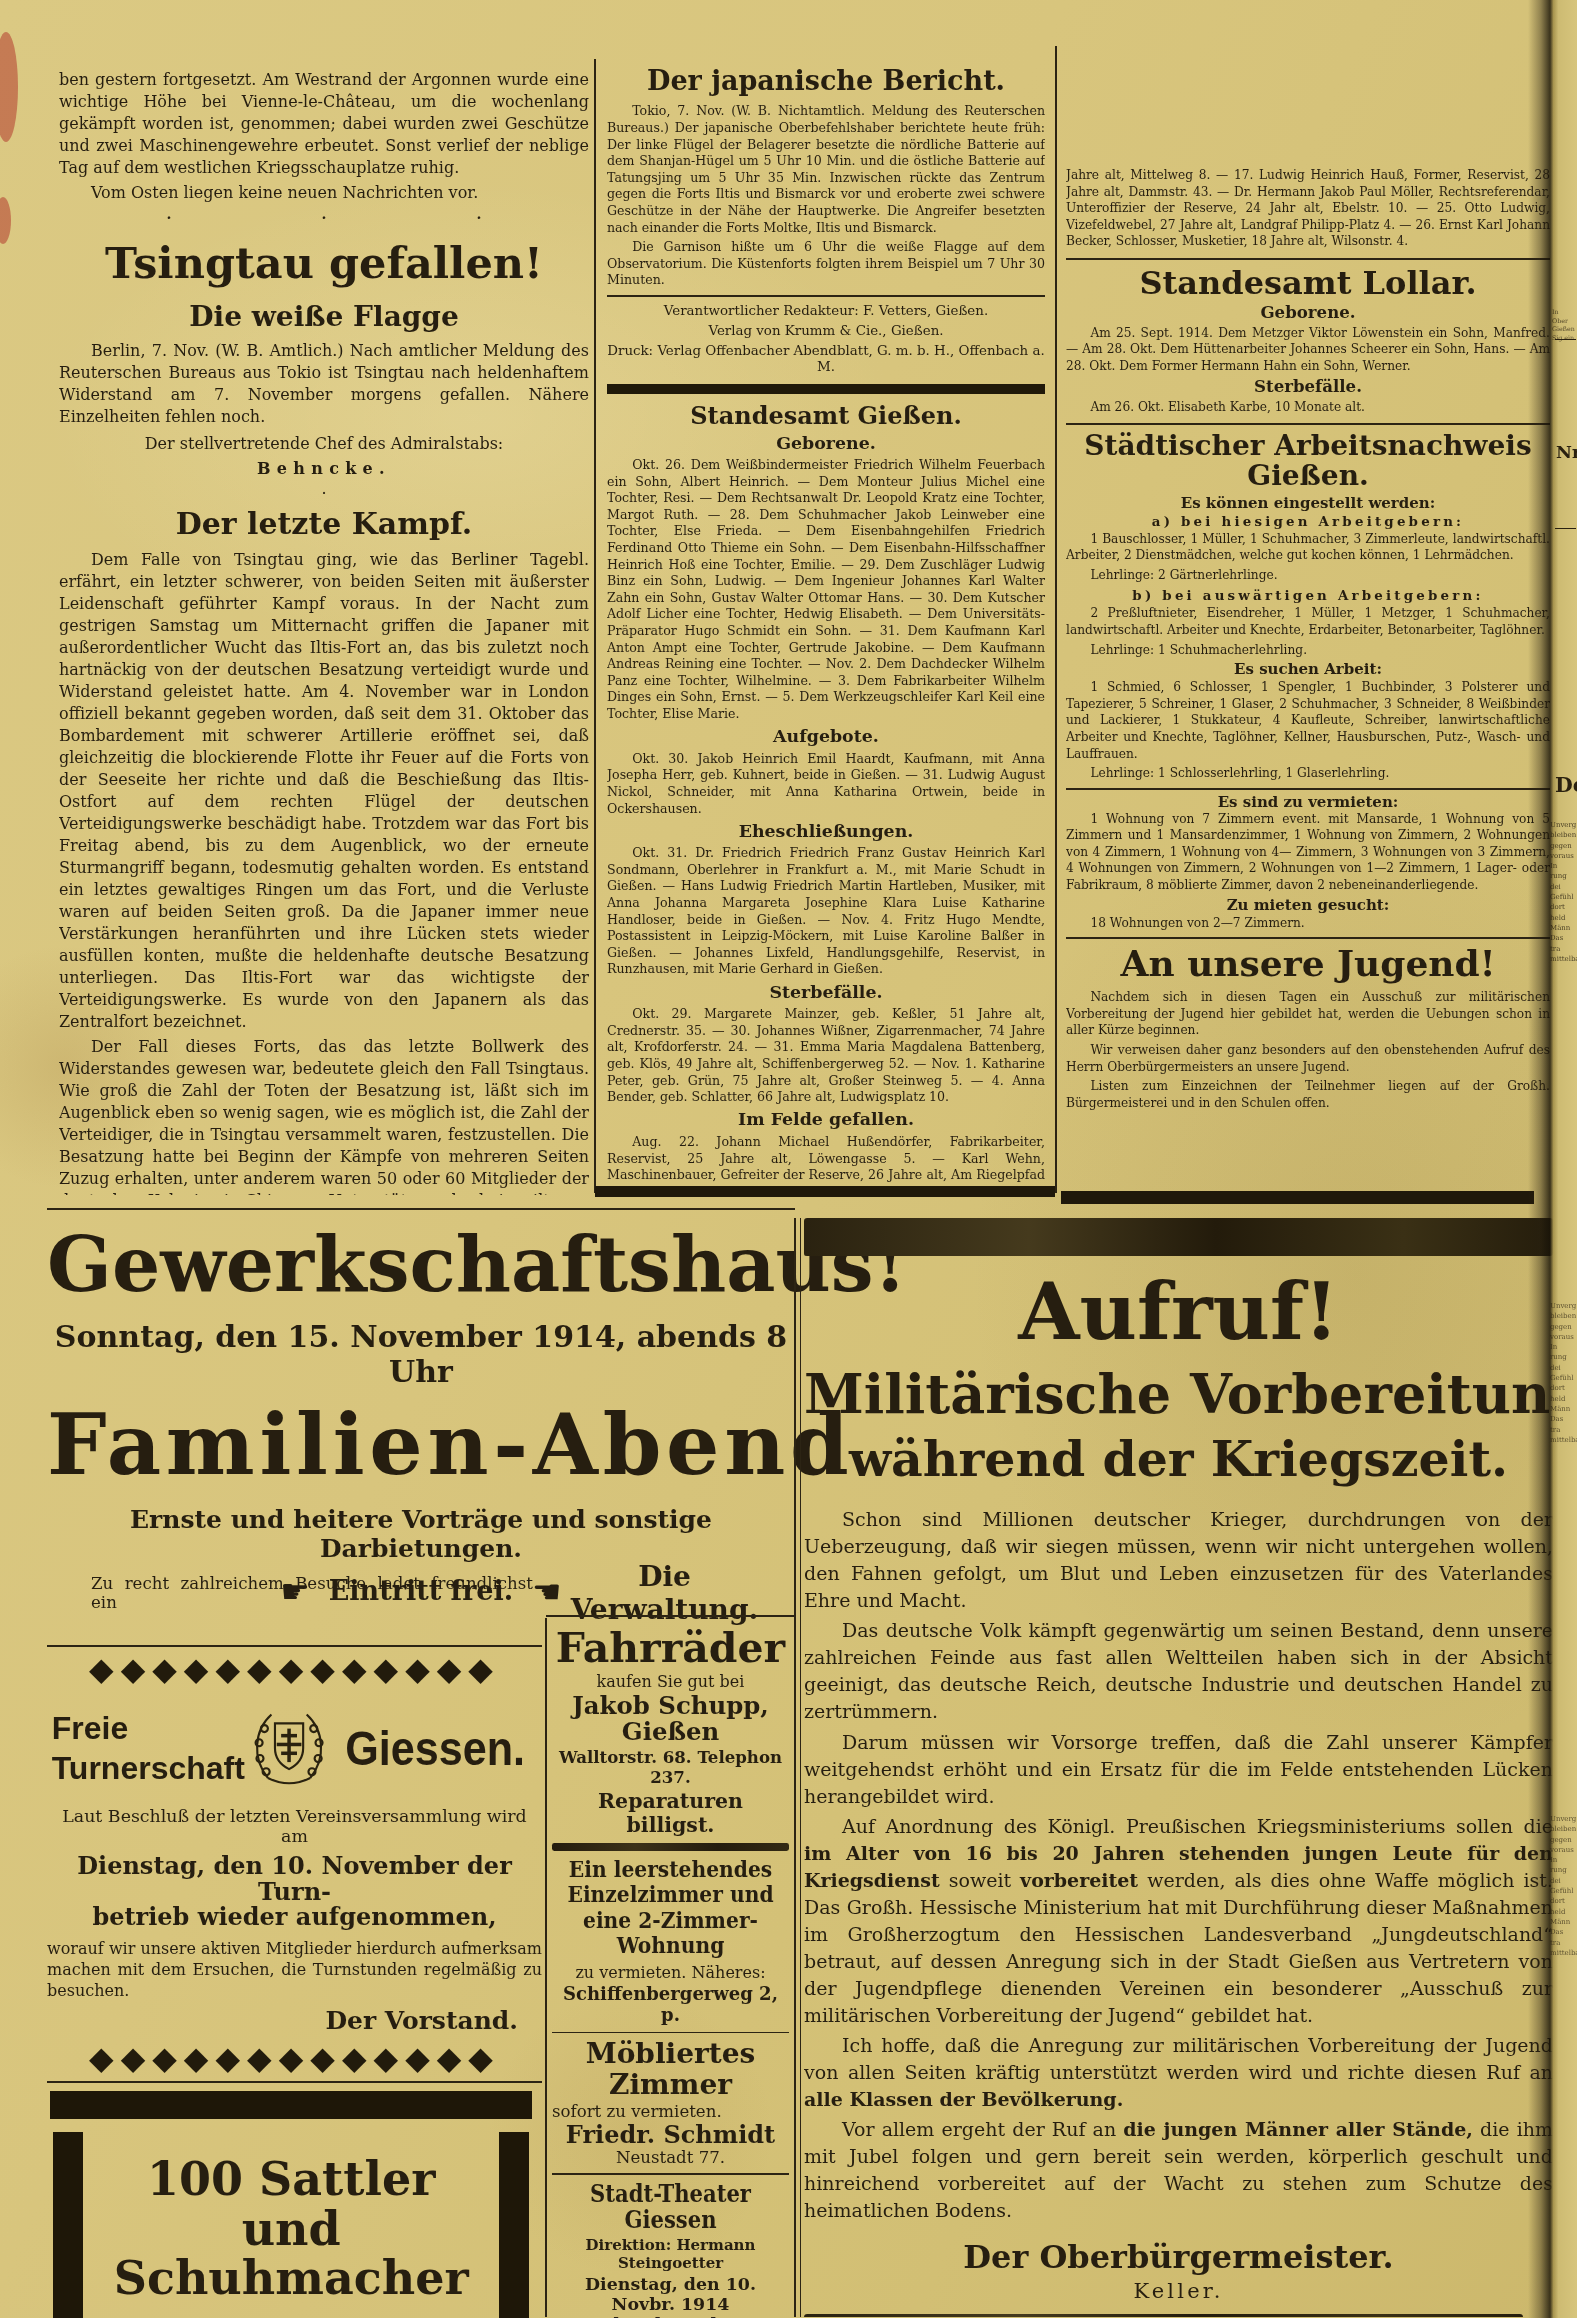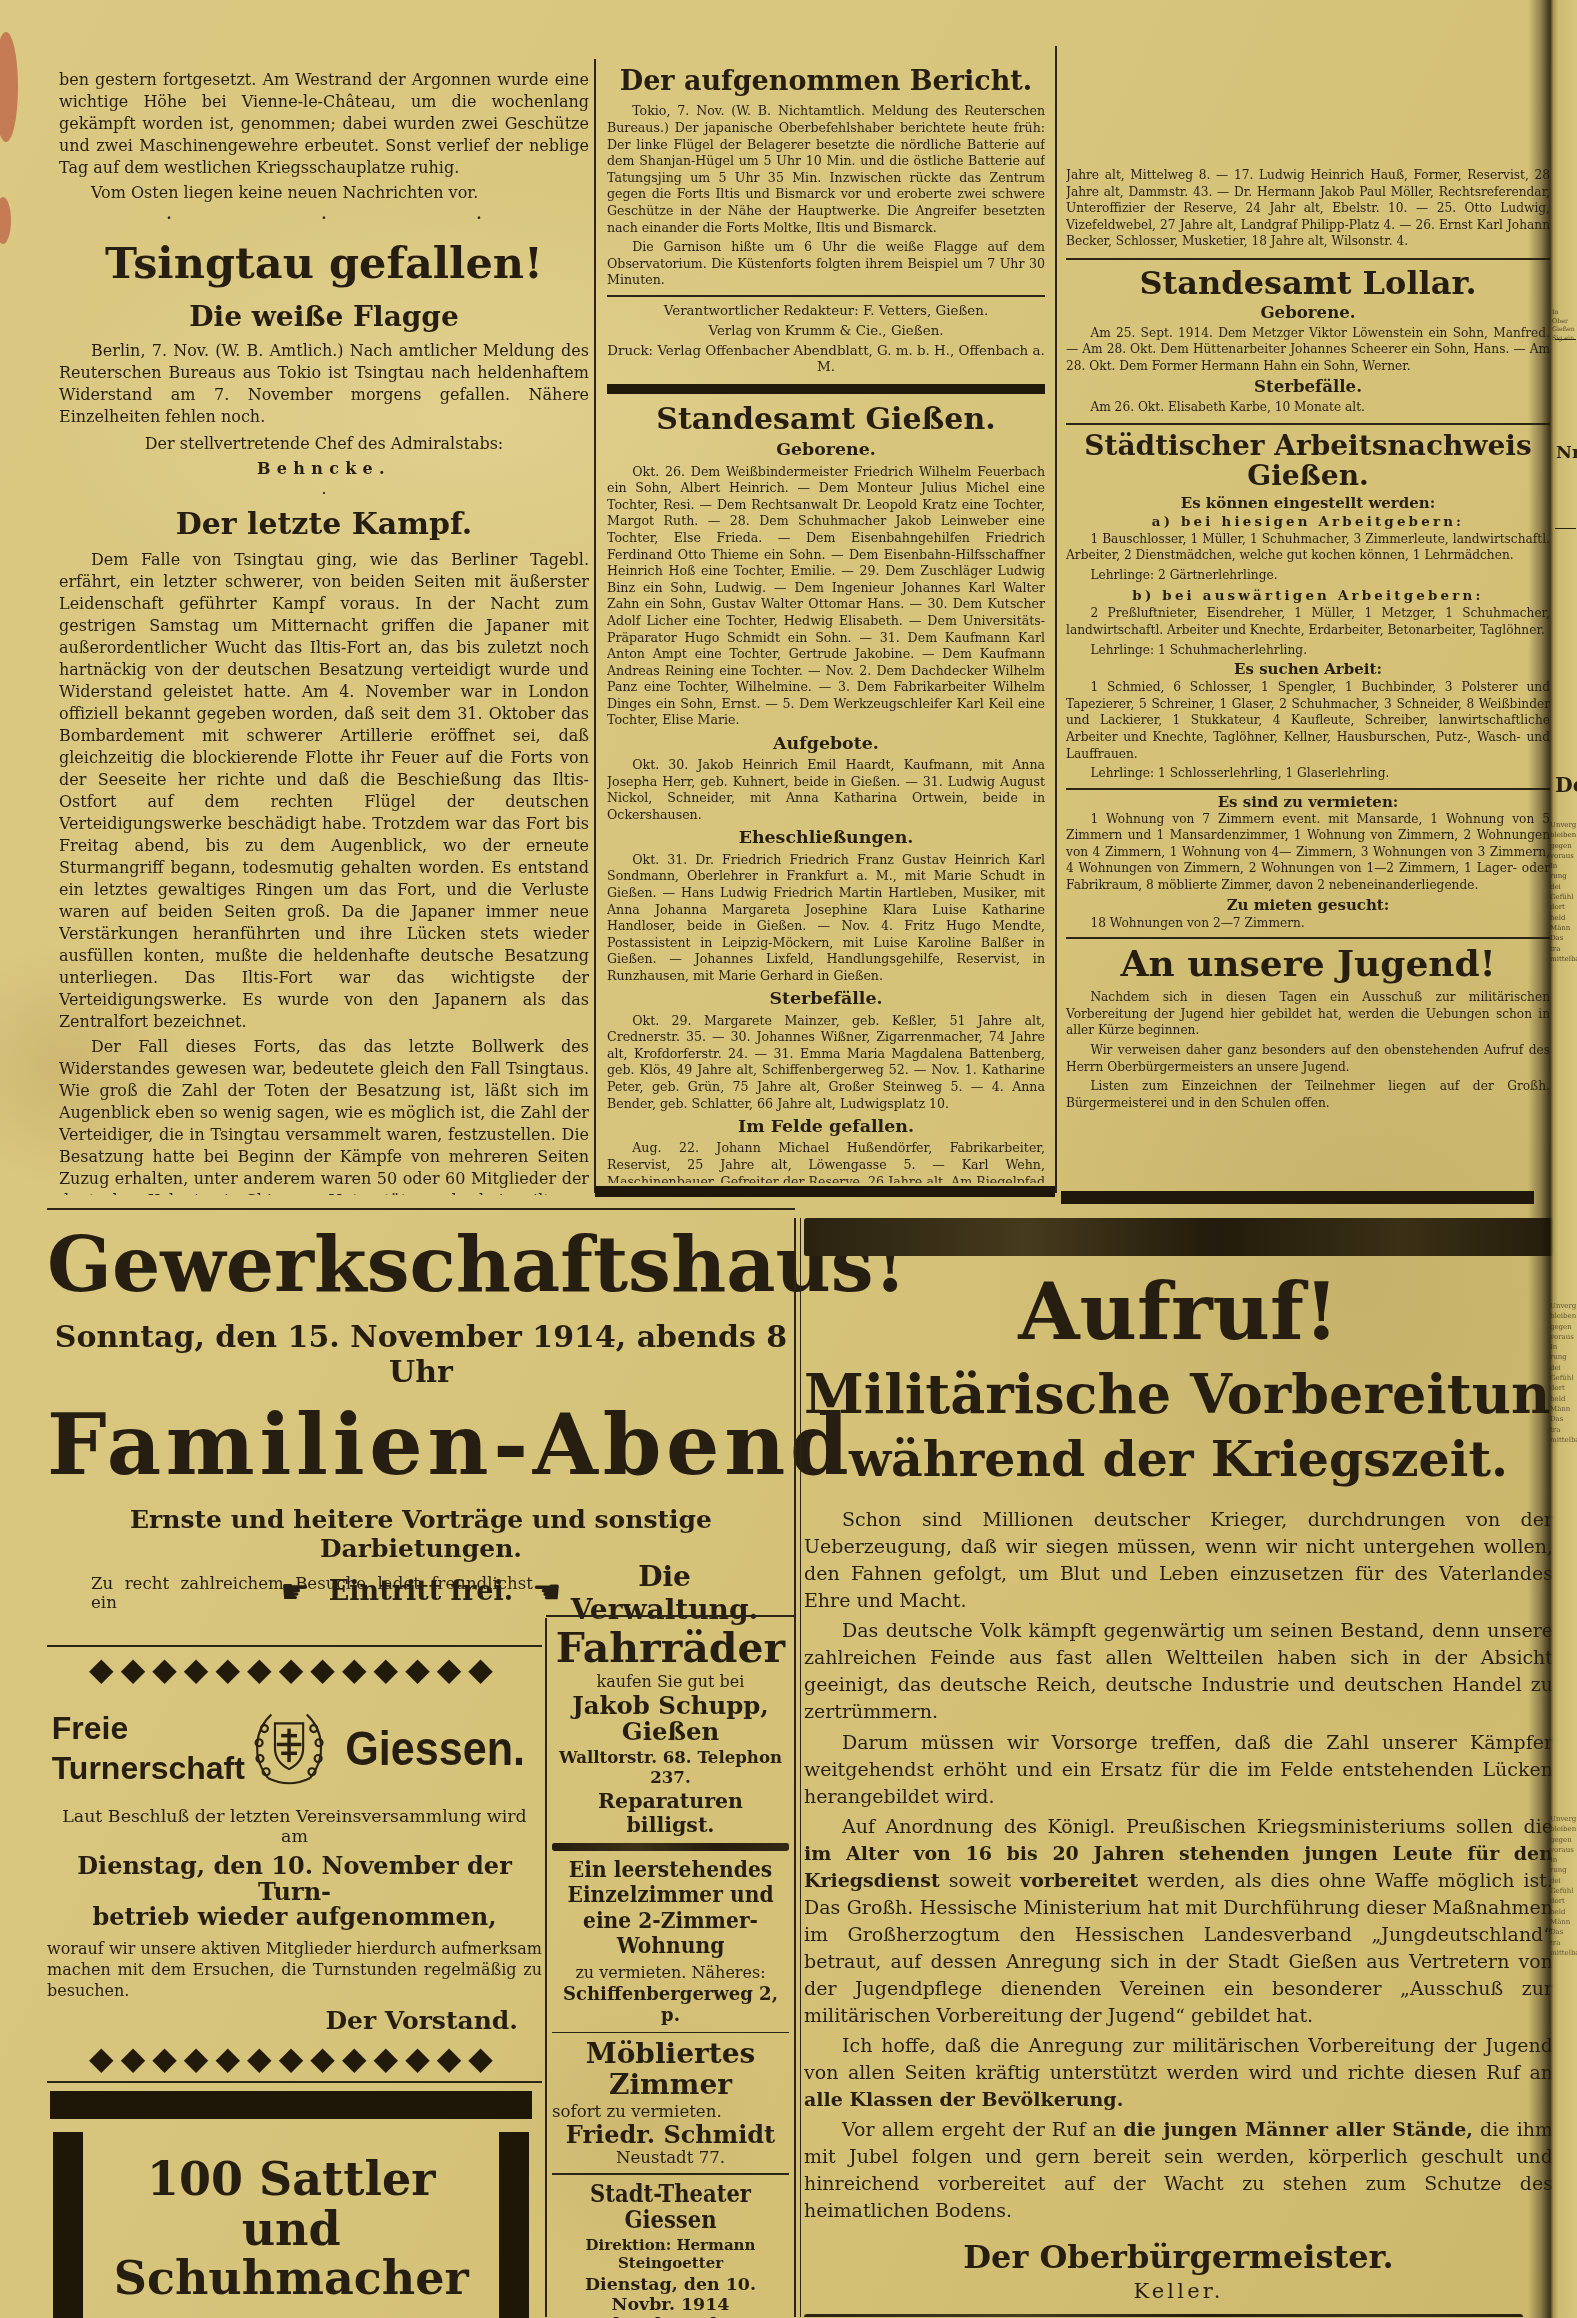--- a/index.html
+++ b/index.html
@@ -61,29 +61,29 @@
     <p class="c" style="margin-top:4.7px;">Der stellvertretende Chef des Admiralstabs:</p>
     <p class="c b" style="letter-spacing:6.3px;">Behncke.</p>
     <p class="c" style="margin:1.6px 0;">·</p>
     <h2 style="font-size:30px;margin:3.2px 0 8px;">Der letzte Kampf.</h2>
     <p>Dem Falle von Tsingtau ging, wie das Berliner Tagebl. erfährt, ein letzter schwerer, von beiden Seiten mit äußerster Leidenschaft geführter Kampf voraus. In der Nacht zum gestrigen Samstag um Mitternacht griffen die Japaner mit außerordentlicher Wucht das Iltis-Fort an, das bis zuletzt noch hartnäckig von der deutschen Besatzung verteidigt wurde und Widerstand geleistet hatte. Am 4. November war in London offiziell bekannt gegeben worden, daß seit dem 31. Oktober das Bombardement mit schwerer Artillerie eröffnet sei, daß gleichzeitig die blockierende Flotte ihr Feuer auf die Forts von der Seeseite her richte und daß die Beschießung das Iltis-Ostfort auf dem rechten Flügel der deutschen Verteidigungswerke beschädigt habe. Trotzdem war das Fort bis Freitag abend, bis zu dem Augenblick, wo der erneute Sturmangriff begann, todesmutig gehalten worden. Es entstand ein letztes gewaltiges Ringen um das Fort, und die Verluste waren auf beiden Seiten groß. Da die Japaner immer neue Verstärkungen heranführten und ihre Lücken stets wieder ausfüllen konten, mußte die heldenhafte deutsche Besatzung unterliegen. Das Iltis-Fort war das wichtigste der Verteidigungswerke. Es wurde von den Japanern als das Zentralfort bezeichnet.</p>
     <p>Der Fall dieses Forts, das das letzte Bollwerk des Widerstandes gewesen war, bedeutete gleich den Fall Tsingtaus. Wie groß die Zahl der Toten der Besatzung ist, läßt sich im Augenblick eben so wenig sagen, wie es möglich ist, die Zahl der Verteidiger, die in Tsingtau versammelt waren, festzustellen. Die Besatzung hatte bei Beginn der Kämpfe von mehreren Seiten Zuzug erhalten, unter anderem waren 50 oder 60 Mitglieder der deutschen Kolonien in China zur Unterstützung herbeigeeilt.</p>
     <p>Aus Kopenhagen wird dem Lokalanzeiger berichtet: Amtlich wird aus Tokio gemeldet: Vor der Einnahme Tsingtaus wurden von japanischer Infanterie und Pionieren um Mitternacht mit den Zentralforts die wichtigsten Verbindungslinien erobert und 200 Mann dabei gefangen genommen.</p>
   </div>
 
   <div class="col" style="left:607px;top:63px;width:438px;height:1120px;overflow:hidden;font-size:12.6px;line-height:16.6px;">
-    <h2 style="font-size:27px;margin:3.2px 0 8px;">Der aufgenommen Bericht.</h2>
+    <h2 style="font-size:27px;margin:3.2px 0 8px;">Der japanische Bericht.</h2>
     <p>Tokio, 7. Nov. (W. B. Nichtamtlich. Meldung des Reuterschen Bureaus.) Der japanische Oberbefehlshaber berichtete heute früh: Der linke Flügel der Belagerer besetzte die nördliche Batterie auf dem Shanjan-Hügel um 5 Uhr 10 Min. und die östliche Batterie auf Tatungsjing um 5 Uhr 35 Min. Inzwischen rückte das Zentrum gegen die Forts Iltis und Bismarck vor und eroberte zwei schwere Geschütze in der Nähe der Hauptwerke. Die Angreifer besetzten nach einander die Forts Moltke, Iltis und Bismarck.</p>
     <p>Die Garnison hißte um 6 Uhr die weiße Flagge auf dem Observatorium. Die Küstenforts folgten ihrem Beispiel um 7 Uhr 30 Minuten.</p>
     <div class="hr"></div>
     <p class="c" style="font-size:13.4px;">Verantwortlicher Redakteur: F. Vetters, Gießen.</p>
     <p class="c" style="font-size:13.4px;">Verlag von Krumm &amp; Cie., Gießen.</p>
     <p class="c" style="font-size:13.4px;">Druck: Verlag Offenbacher Abendblatt, G. m. b. H., Offenbach a. M.</p>
     <div class="bar" style="height:9.5px;margin:8px 0 9.5px;"></div>
-    <h1 style="font-size:30px;margin:0 0 4.7px;">Standesamt Gießen.</h1>
+    <h1 style="font-size:24px;margin:0 0 4.7px;">Standesamt Gießen.</h1>
     <h3 style="font-size:17.4px;margin:1.6px 0 4.7px;">Geborene.</h3>
     <p>Okt. 26. Dem Weißbindermeister Friedrich Wilhelm Feuerbach ein Sohn, Albert Heinrich. — Dem Monteur Julius Michel eine Tochter, Resi. — Dem Rechtsanwalt Dr. Leopold Kratz eine Tochter, Margot Ruth. — 28. Dem Schuhmacher Jakob Leinweber eine Tochter, Else Frieda. — Dem Eisenbahngehilfen Friedrich Ferdinand Otto Thieme ein Sohn. — Dem Eisenbahn-Hilfsschaffner Heinrich Hoß eine Tochter, Emilie. — 29. Dem Zuschläger Ludwig Binz ein Sohn, Ludwig. — Dem Ingenieur Johannes Karl Walter Zahn ein Sohn, Gustav Walter Ottomar Hans. — 30. Dem Kutscher Adolf Licher eine Tochter, Hedwig Elisabeth. — Dem Universitäts-Präparator Hugo Schmidt ein Sohn. — 31. Dem Kaufmann Karl Anton Ampt eine Tochter, Gertrude Jakobine. — Dem Kaufmann Andreas Reining eine Tochter. — Nov. 2. Dem Dachdecker Wilhelm Panz eine Tochter, Wilhelmine. — 3. Dem Fabrikarbeiter Wilhelm Dinges ein Sohn, Ernst. — 5. Dem Werkzeugschleifer Karl Keil eine Tochter, Elise Marie.</p>
     <h3 style="font-size:17.4px;margin:4.7px 0 4.7px;">Aufgebote.</h3>
     <p>Okt. 30. Jakob Heinrich Emil Haardt, Kaufmann, mit Anna Josepha Herr, geb. Kuhnert, beide in Gießen. — 31. Ludwig August Nickol, Schneider, mit Anna Katharina Ortwein, beide in Ockershausen.</p>
     <h3 style="font-size:17.4px;margin:4.7px 0 4.7px;">Eheschließungen.</h3>
     <p>Okt. 31. Dr. Friedrich Friedrich Franz Gustav Heinrich Karl Sondmann, Oberlehrer in Frankfurt a. M., mit Marie Schudt in Gießen. — Hans Ludwig Friedrich Martin Hartleben, Musiker, mit Anna Johanna Margareta Josephine Klara Luise Katharine Handloser, beide in Gießen. — Nov. 4. Fritz Hugo Mendte, Postassistent in Leipzig-Möckern, mit Luise Karoline Balßer in Gießen. — Johannes Lixfeld, Handlungsgehilfe, Reservist, in Runzhausen, mit Marie Gerhard in Gießen.</p>
     <h3 style="font-size:17.4px;margin:4.7px 0 4.7px;">Sterbefälle.</h3>
     <p>Okt. 29. Margarete Mainzer, geb. Keßler, 51 Jahre alt, Crednerstr. 35. — 30. Johannes Wißner, Zigarrenmacher, 74 Jahre alt, Krofdorferstr. 24. — 31. Emma Maria Magdalena Battenberg, geb. Klös, 49 Jahre alt, Schiffenbergerweg 52. — Nov. 1. Katharine Peter, geb. Grün, 75 Jahre alt, Großer Steinweg 5. — 4. Anna Bender, geb. Schlatter, 66 Jahre alt, Ludwigsplatz 10.</p>
     <h3 style="font-size:17.4px;margin:4.7px 0 4.7px;">Im Felde gefallen.</h3>
     <p>Aug. 22. Johann Michael Hußendörfer, Fabrikarbeiter, Reservist, 25 Jahre alt, Löwengasse 5. — Karl Wehn, Maschinenbauer, Gefreiter der Reserve, 26 Jahre alt, Am Riegelpfad 52 a. — Heinrich Jakob Wilhelm Rusch, Koch, Musketier, 20 Jahre alt, Kanzleiberg 5. — Anton Kern, Handlungsgehilfe, Gefreiter der Reserve, 24 Jahre alt, Kaiser-Allee 32. — Hermann Möbus, Bankbeamter, Einj.-Freiw.-Gefreiter, 20 Jahre alt, Steinstr. 13. — 28. Louis Friedrich Wilhelm Eugen Fischbach, Kaufmann, Vizefeldwebel der Reserve, 29 Jahre alt, Seltersweg 24. — Sept. 9. Karl Zimmermann, Metzger, Jäger der Landwehr, 26 Jahre alt, Bahnhofstr. 5. — 16. Hermann Lauer, Kaufmann, Reservist, 28</p>

